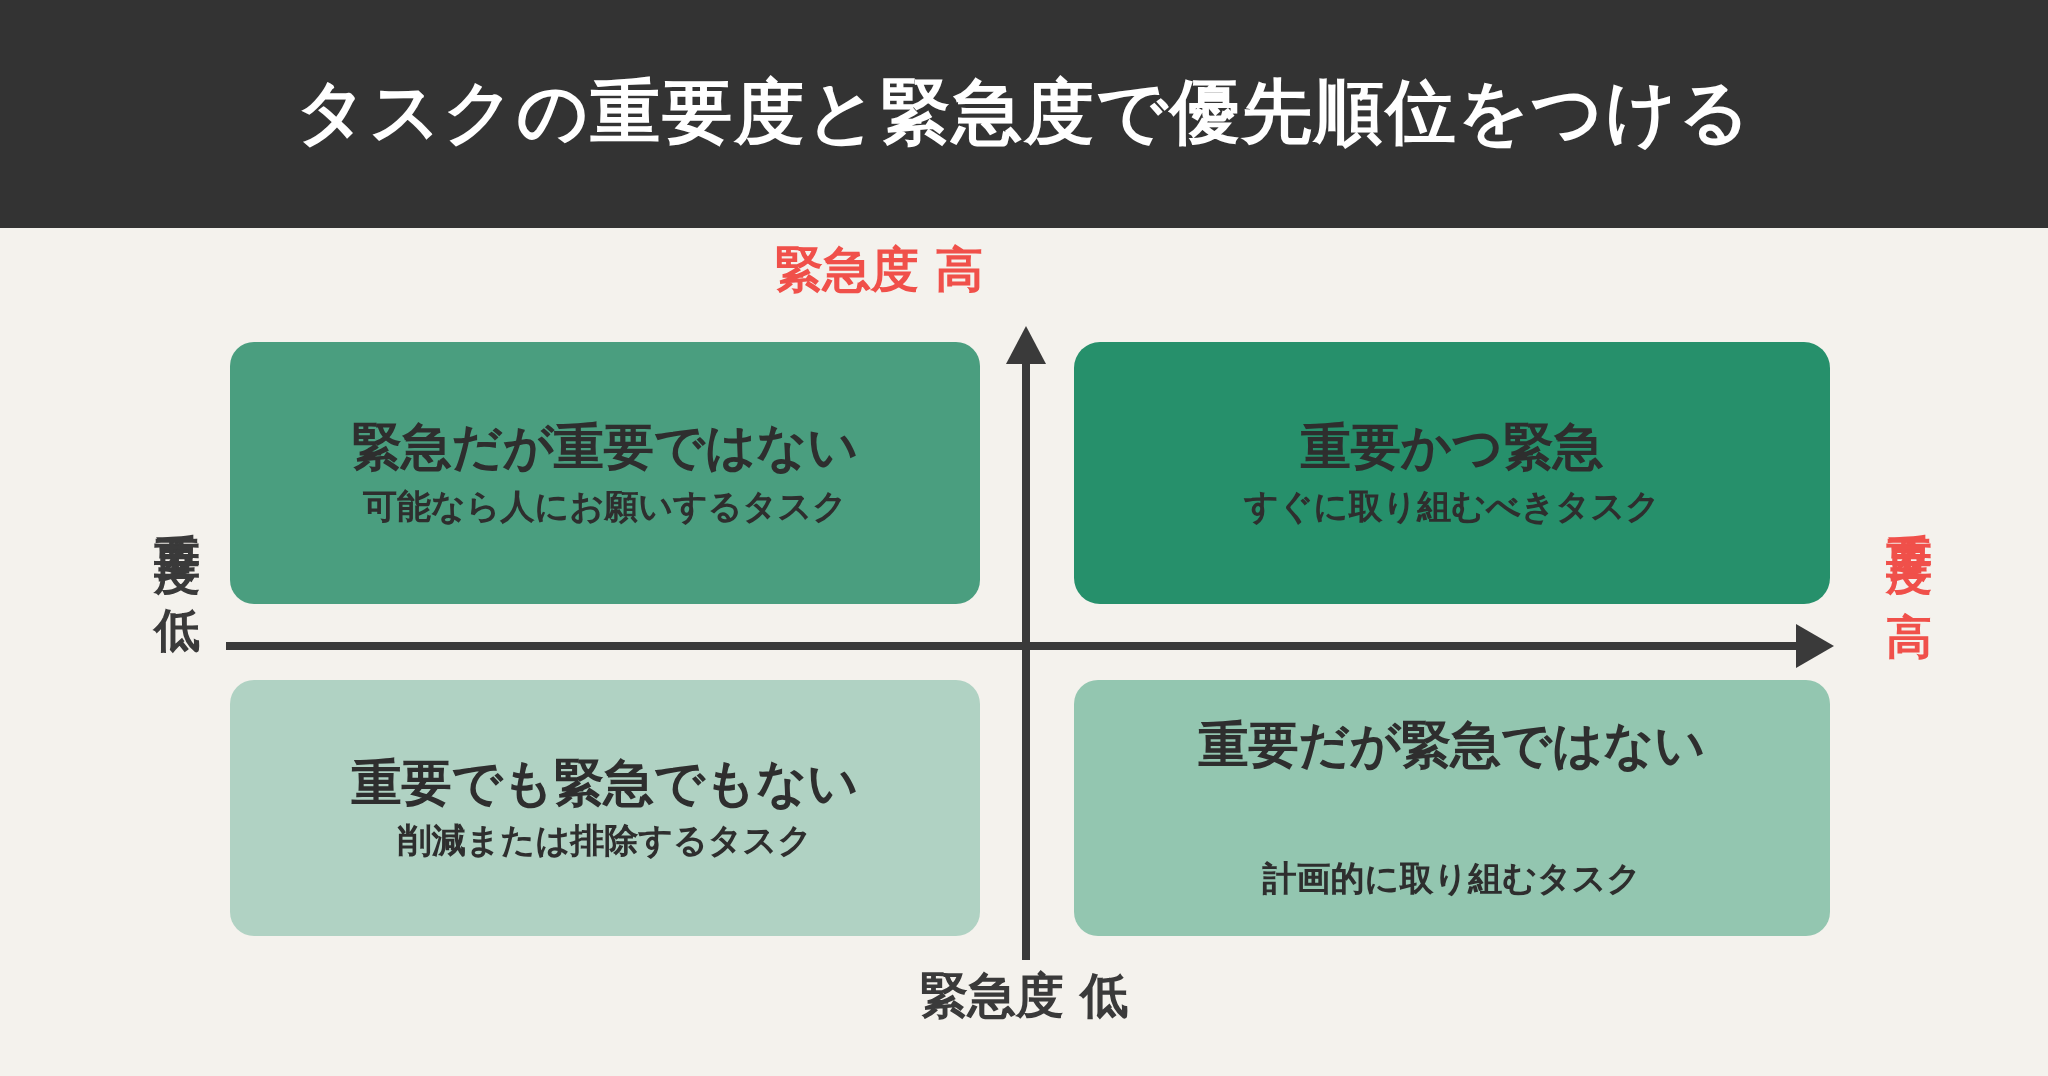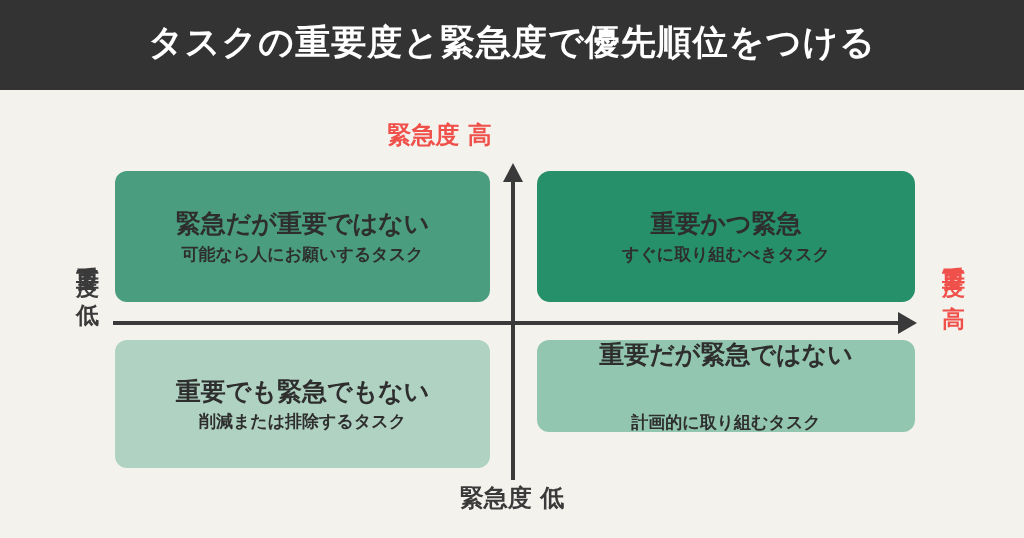--- a/index.html
+++ b/index.html
@@ -19,26 +19,25 @@
     height: 538px;
     background: #F4F2ED;
   }
 
   
   .header {
     position: absolute;
     left: 0;
     top: 0;
     width: 1024px;
-    height: 90px;
+    height: 114px;
     background: #333333;
     display: flex;
     align-items: center;
     justify-content: center;
-    font-family: Liberation Mono, monospace;
   }
   .header-title {
     color: #FFFFFF;
     font-size: 35px;
     font-weight: bold;
     letter-spacing: 1px;
     line-height: 1;
     white-space: nowrap;
   }
 
@@ -135,21 +134,21 @@
     left: 115px;
     top: 250px;
     width: 375px;
     height: 128px;
     background: #B0D2C3;
   }
   .quad-br {
     left: 537px;
     top: 250px;
     width: 378px;
-    height: 92px;
+    height: 128px;
     background: #93C6B0;
     gap: 37px;
   }
 
   
   .cap {
     position: absolute;
     font-weight: bold;
     line-height: 1.12;
     white-space: nowrap;

